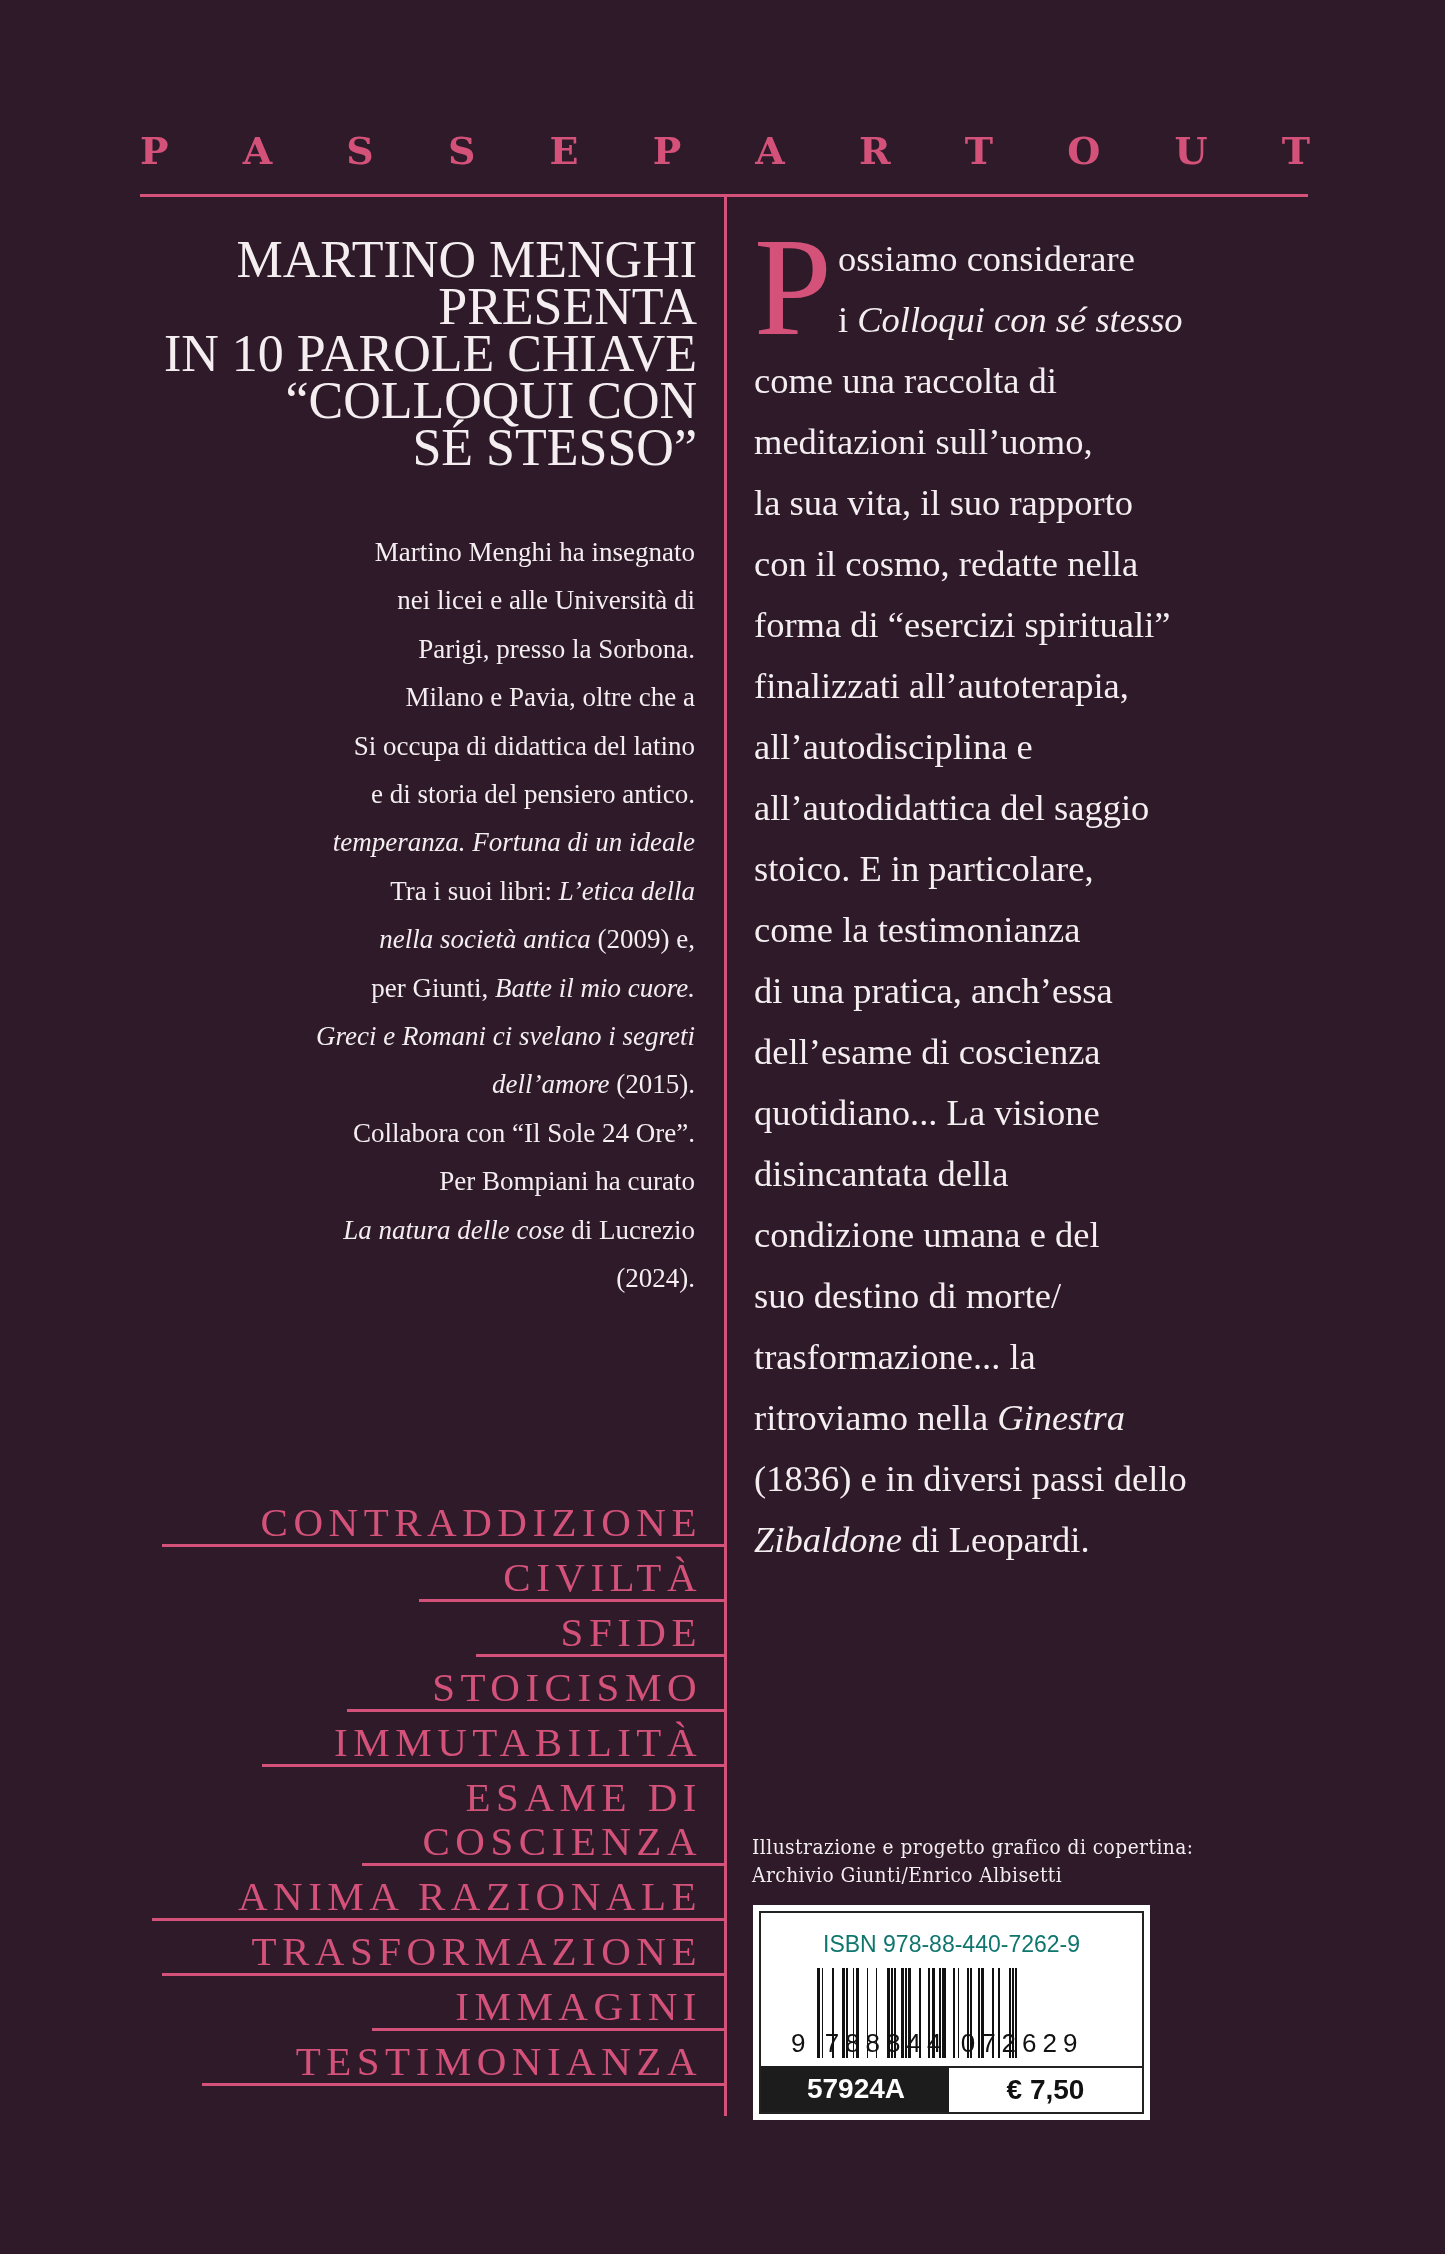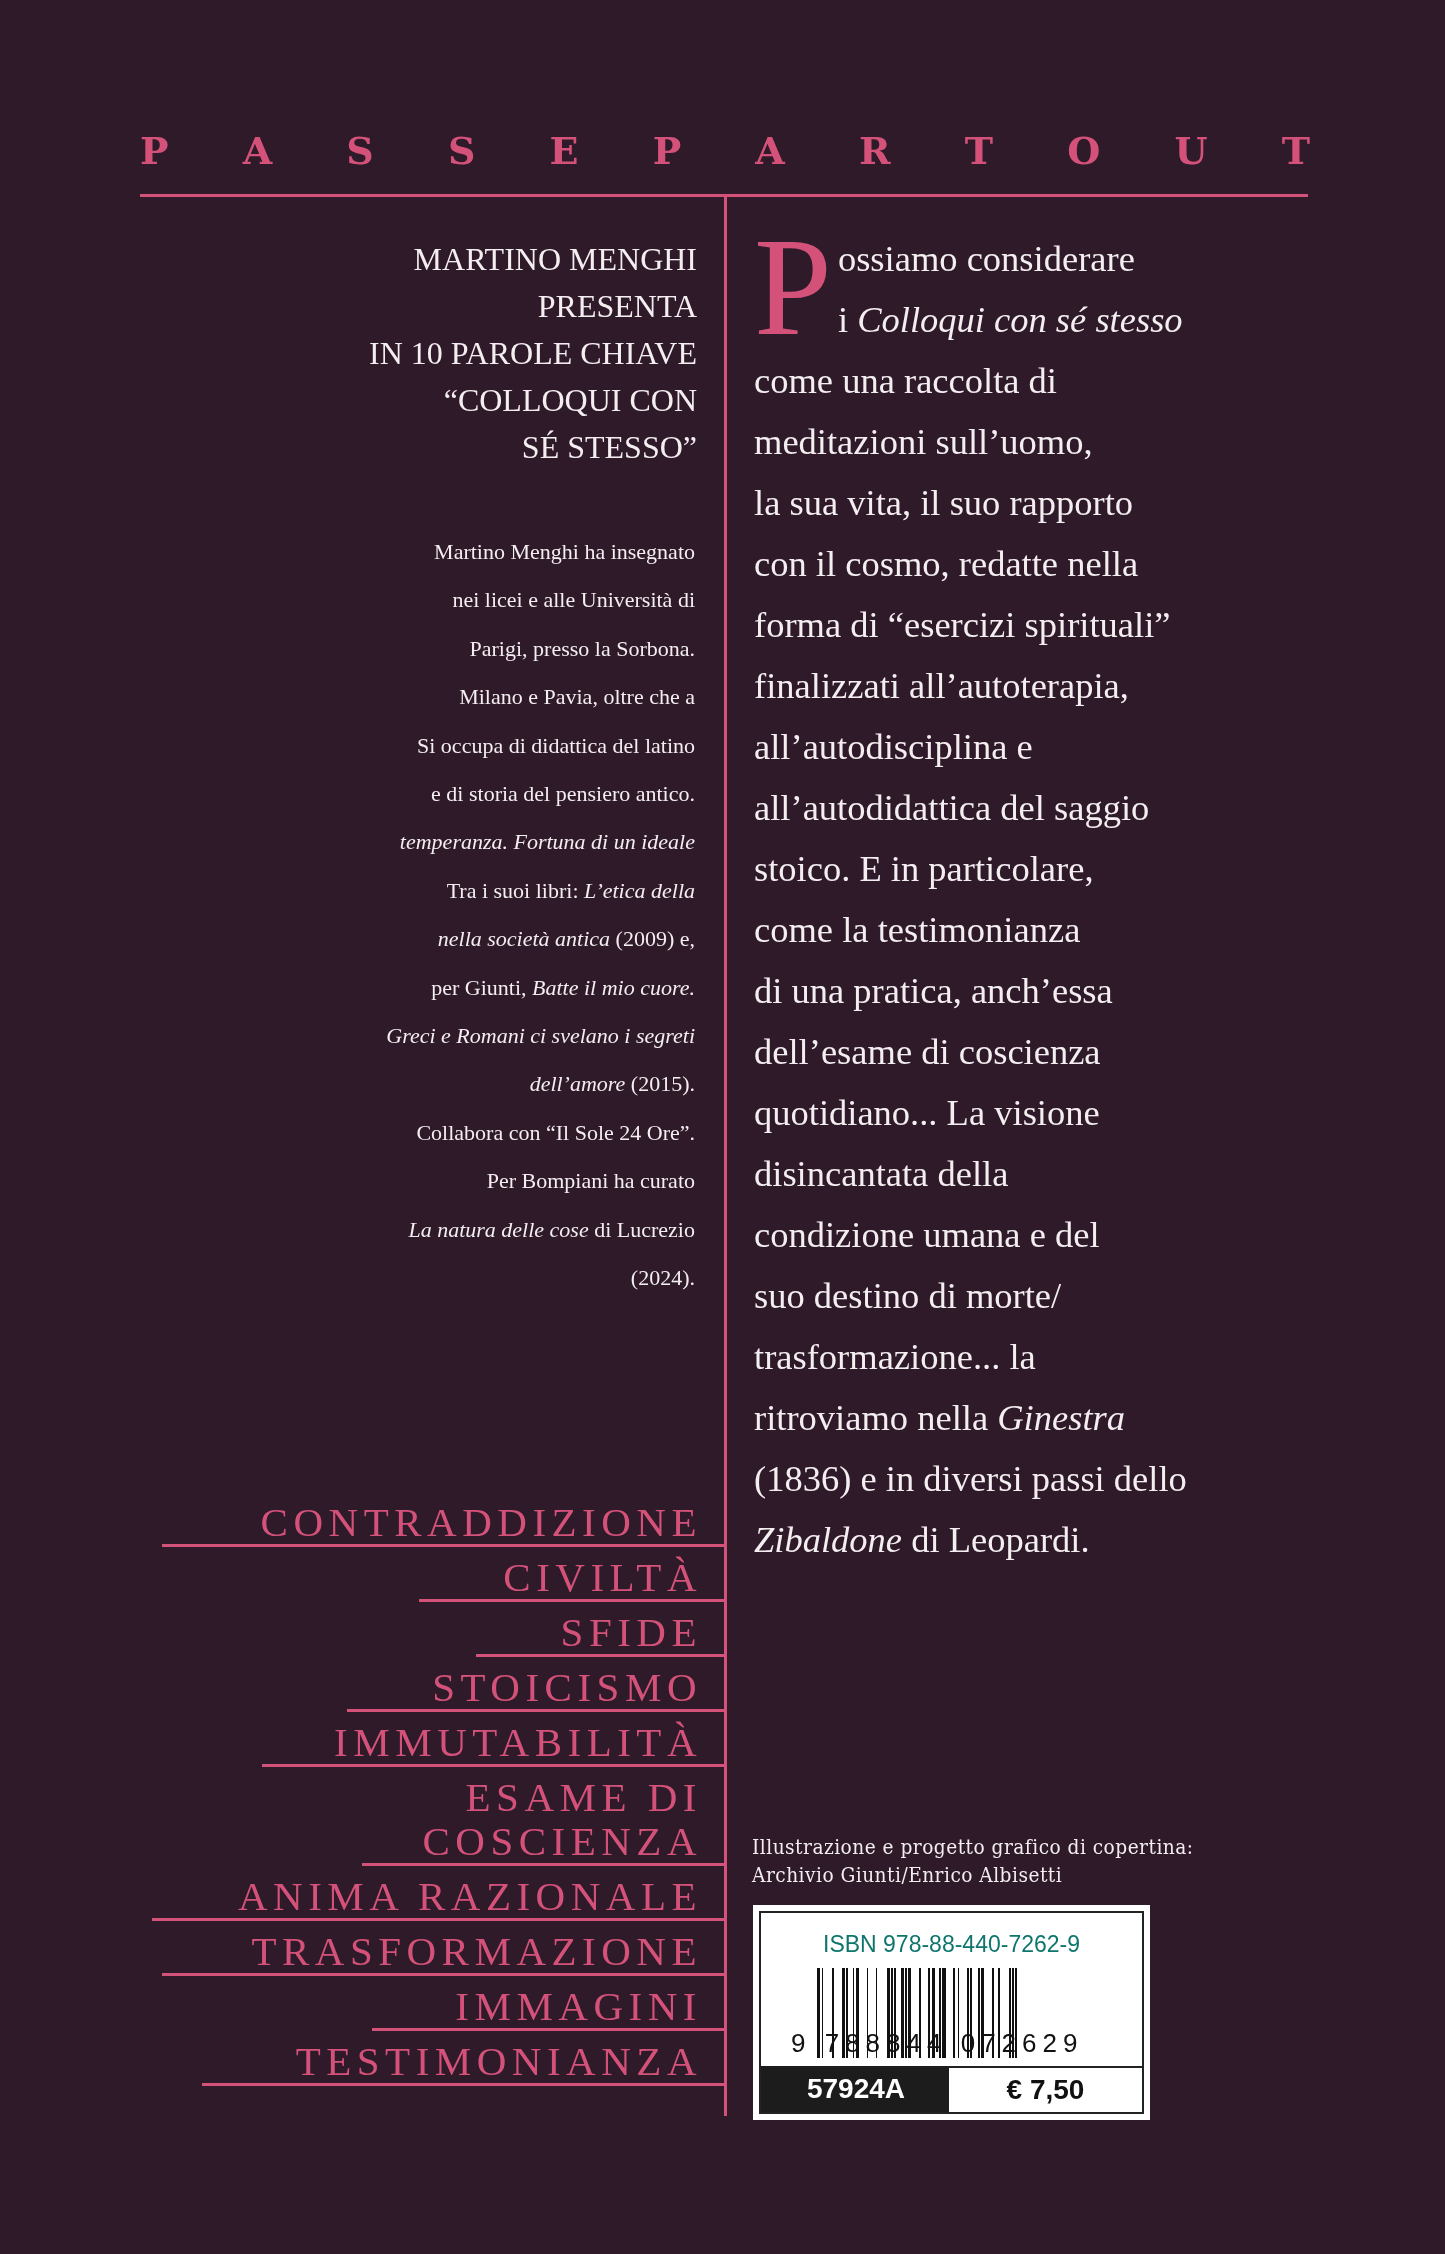--- a/index.html
+++ b/index.html
@@ -1,22 +1,22 @@
 <!DOCTYPE html>
 <html><head>
 <meta charset="utf-8">
 <style>
   html, body { margin:0; padding:0; }
   body { width:1445px; height:2254px; background:#2e1a29; position:relative; overflow:hidden; font-family:"DejaVu Serif", serif; color:#f4eef0; }
   .abs { position:absolute; }
   .brand { left:140px; top:128px; width:1170px; display:flex; justify-content:space-between; color:#d4527a; font-family:"DejaVu Serif", serif; font-weight:bold; font-size:38px; }
   .hline { left:140px; top:194px; width:1168px; height:3px; background:#d4527a; }
   .vline { left:724px; top:194px; width:3px; height:1922px; background:#d4527a; }
-  .title { right:748px; top:236px; text-align:right; font-family:"Liberation Serif", serif; font-size:32px; line-height:47px; width:600px; }
-  .bio { right:750px; top:528px; width:560px; text-align:right; font-family:"Liberation Serif", serif; font-size:22px; line-height:48.4px; }
+  .title { right:748px; top:236px; text-align:right; font-family:"Liberation Serif", serif; font-size:52px; line-height:47px; width:600px; }
+  .bio { right:750px; top:528px; width:560px; text-align:right; font-family:"Liberation Serif", serif; font-size:27px; line-height:48.4px; }
   .kw-list { right:721px; top:1492px; width:620px; }
   .kw { text-align:right; color:#d4527a; font-family:"Liberation Serif", serif; font-size:41px; letter-spacing:5.5px; line-height:44px; padding-right:22px; border-bottom:3px solid #d4527a; padding-top:8px; margin-left:auto; }
   .body-text { left:754px; top:228px; width:560px; font-family:"Liberation Serif", serif; font-size:36.5px; line-height:61px; }
   .dropcap { float:left; color:#d4527a; font-size:140px; line-height:110px; margin:4px 6px -4px 0; font-family:"Liberation Serif", serif; }
   .credit { left:752px; top:1833px; font-family:"DejaVu Serif", serif; font-size:20px; line-height:28px; letter-spacing:0.5px; transform:scaleX(0.93); transform-origin:left top; }
   .barcode-box { left:753px; top:1905px; width:397px; height:215px; background:#fff; border:2px solid #fff; box-sizing:border-box; }
   .barcode-inner { position:absolute; left:4px; top:4px; right:4px; bottom:4px; border:2px solid #222; }
   .isbn { position:absolute; left:0; right:0; top:18px; text-align:center; color:#0f766e; font-family:"Liberation Sans", sans-serif; font-size:23px; }
   .bars { position:absolute; left:56px; top:55px; width:280px; height:90px; display:flex; align-items:stretch; }
   .digits { position:absolute; left:30px; top:115px; color:#111; font-family:"Liberation Sans", sans-serif; font-size:26px; letter-spacing:6px; background:transparent; }

